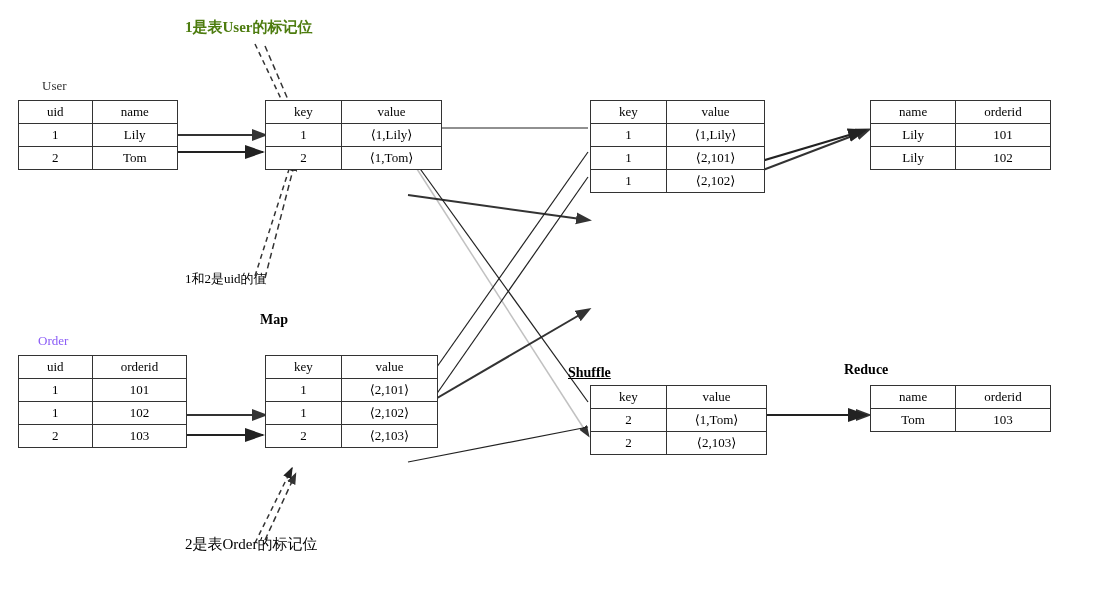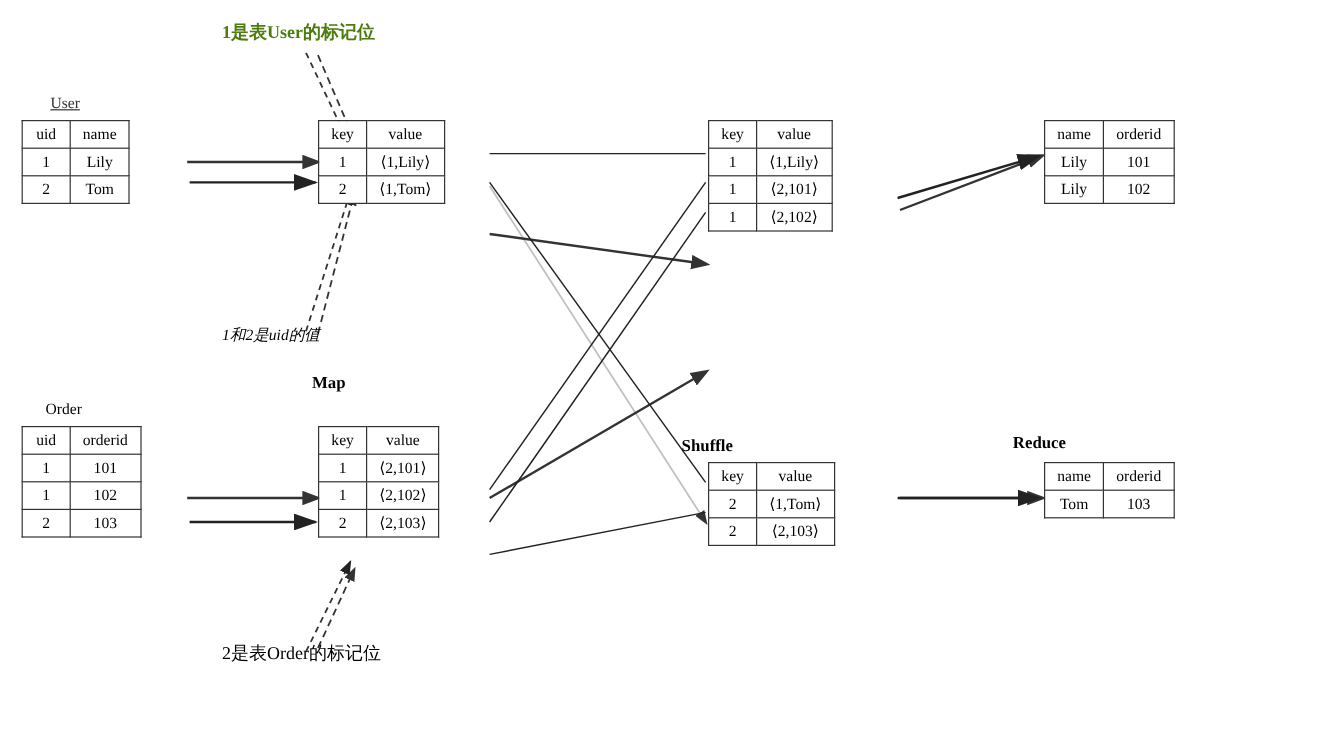--- a/index.html
+++ b/index.html
@@ -19,38 +19,38 @@
       height: 614px;
     }
 
     
     table {
       border-collapse: collapse;
       position: absolute;
     }
     table td, table th {
       border: 1px solid #333;
-      padding: 3px 10px;
+      padding: 3px 28px;
       text-align: center;
       min-width: 40px;
       background: #fff;
       font-size: 13px;
     }
 
     
     .user-table { top: 100px; left: 18px; }
     
-    .user-label { position: absolute; top: 78px; left: 42px; font-size: 13px; color: #333; text-decoration: underline; }
+    .user-label { position: absolute; top: 78px; left: 42px; font-size: 13px; color: #333; }
 
     
     .user-map-table { top: 100px; left: 265px; }
 
     
     .order-table { top: 355px; left: 18px; }
-    .order-label { position: absolute; top: 333px; left: 38px; font-size: 13px; color: #000000; }
+    .order-label { position: absolute; top: 333px; left: 38px; font-size: 13px; color: #8b5cf6; }
 
     
     .order-map-table { top: 355px; left: 265px; }
 
     
     .shuffle-top-table { top: 100px; left: 590px; }
     
     .shuffle-bottom-table { top: 385px; left: 590px; }
 
     
@@ -67,21 +67,20 @@
       font-weight: bold;
       color: #4d7c0f;
     }
 
     .annotation-2 {
       position: absolute;
       top: 270px;
       left: 185px;
       font-size: 13px;
       color: #000;
-      font-style: italic;
     }
 
     .annotation-3 {
       position: absolute;
       top: 535px;
       left: 185px;
       font-size: 15px;
       font-weight: normal;
       color: #000;
     }
@@ -93,20 +92,21 @@
       left: 260px;
       font-size: 14px;
       font-weight: bold;
     }
     .shuffle-label {
       position: absolute;
       top: 365px;
       left: 568px;
       font-size: 14px;
       font-weight: bold;
+      text-decoration: underline;
     }
     .reduce-label {
       position: absolute;
       top: 362px;
       left: 844px;
       font-size: 14px;
       font-weight: bold;
     }
 
     

